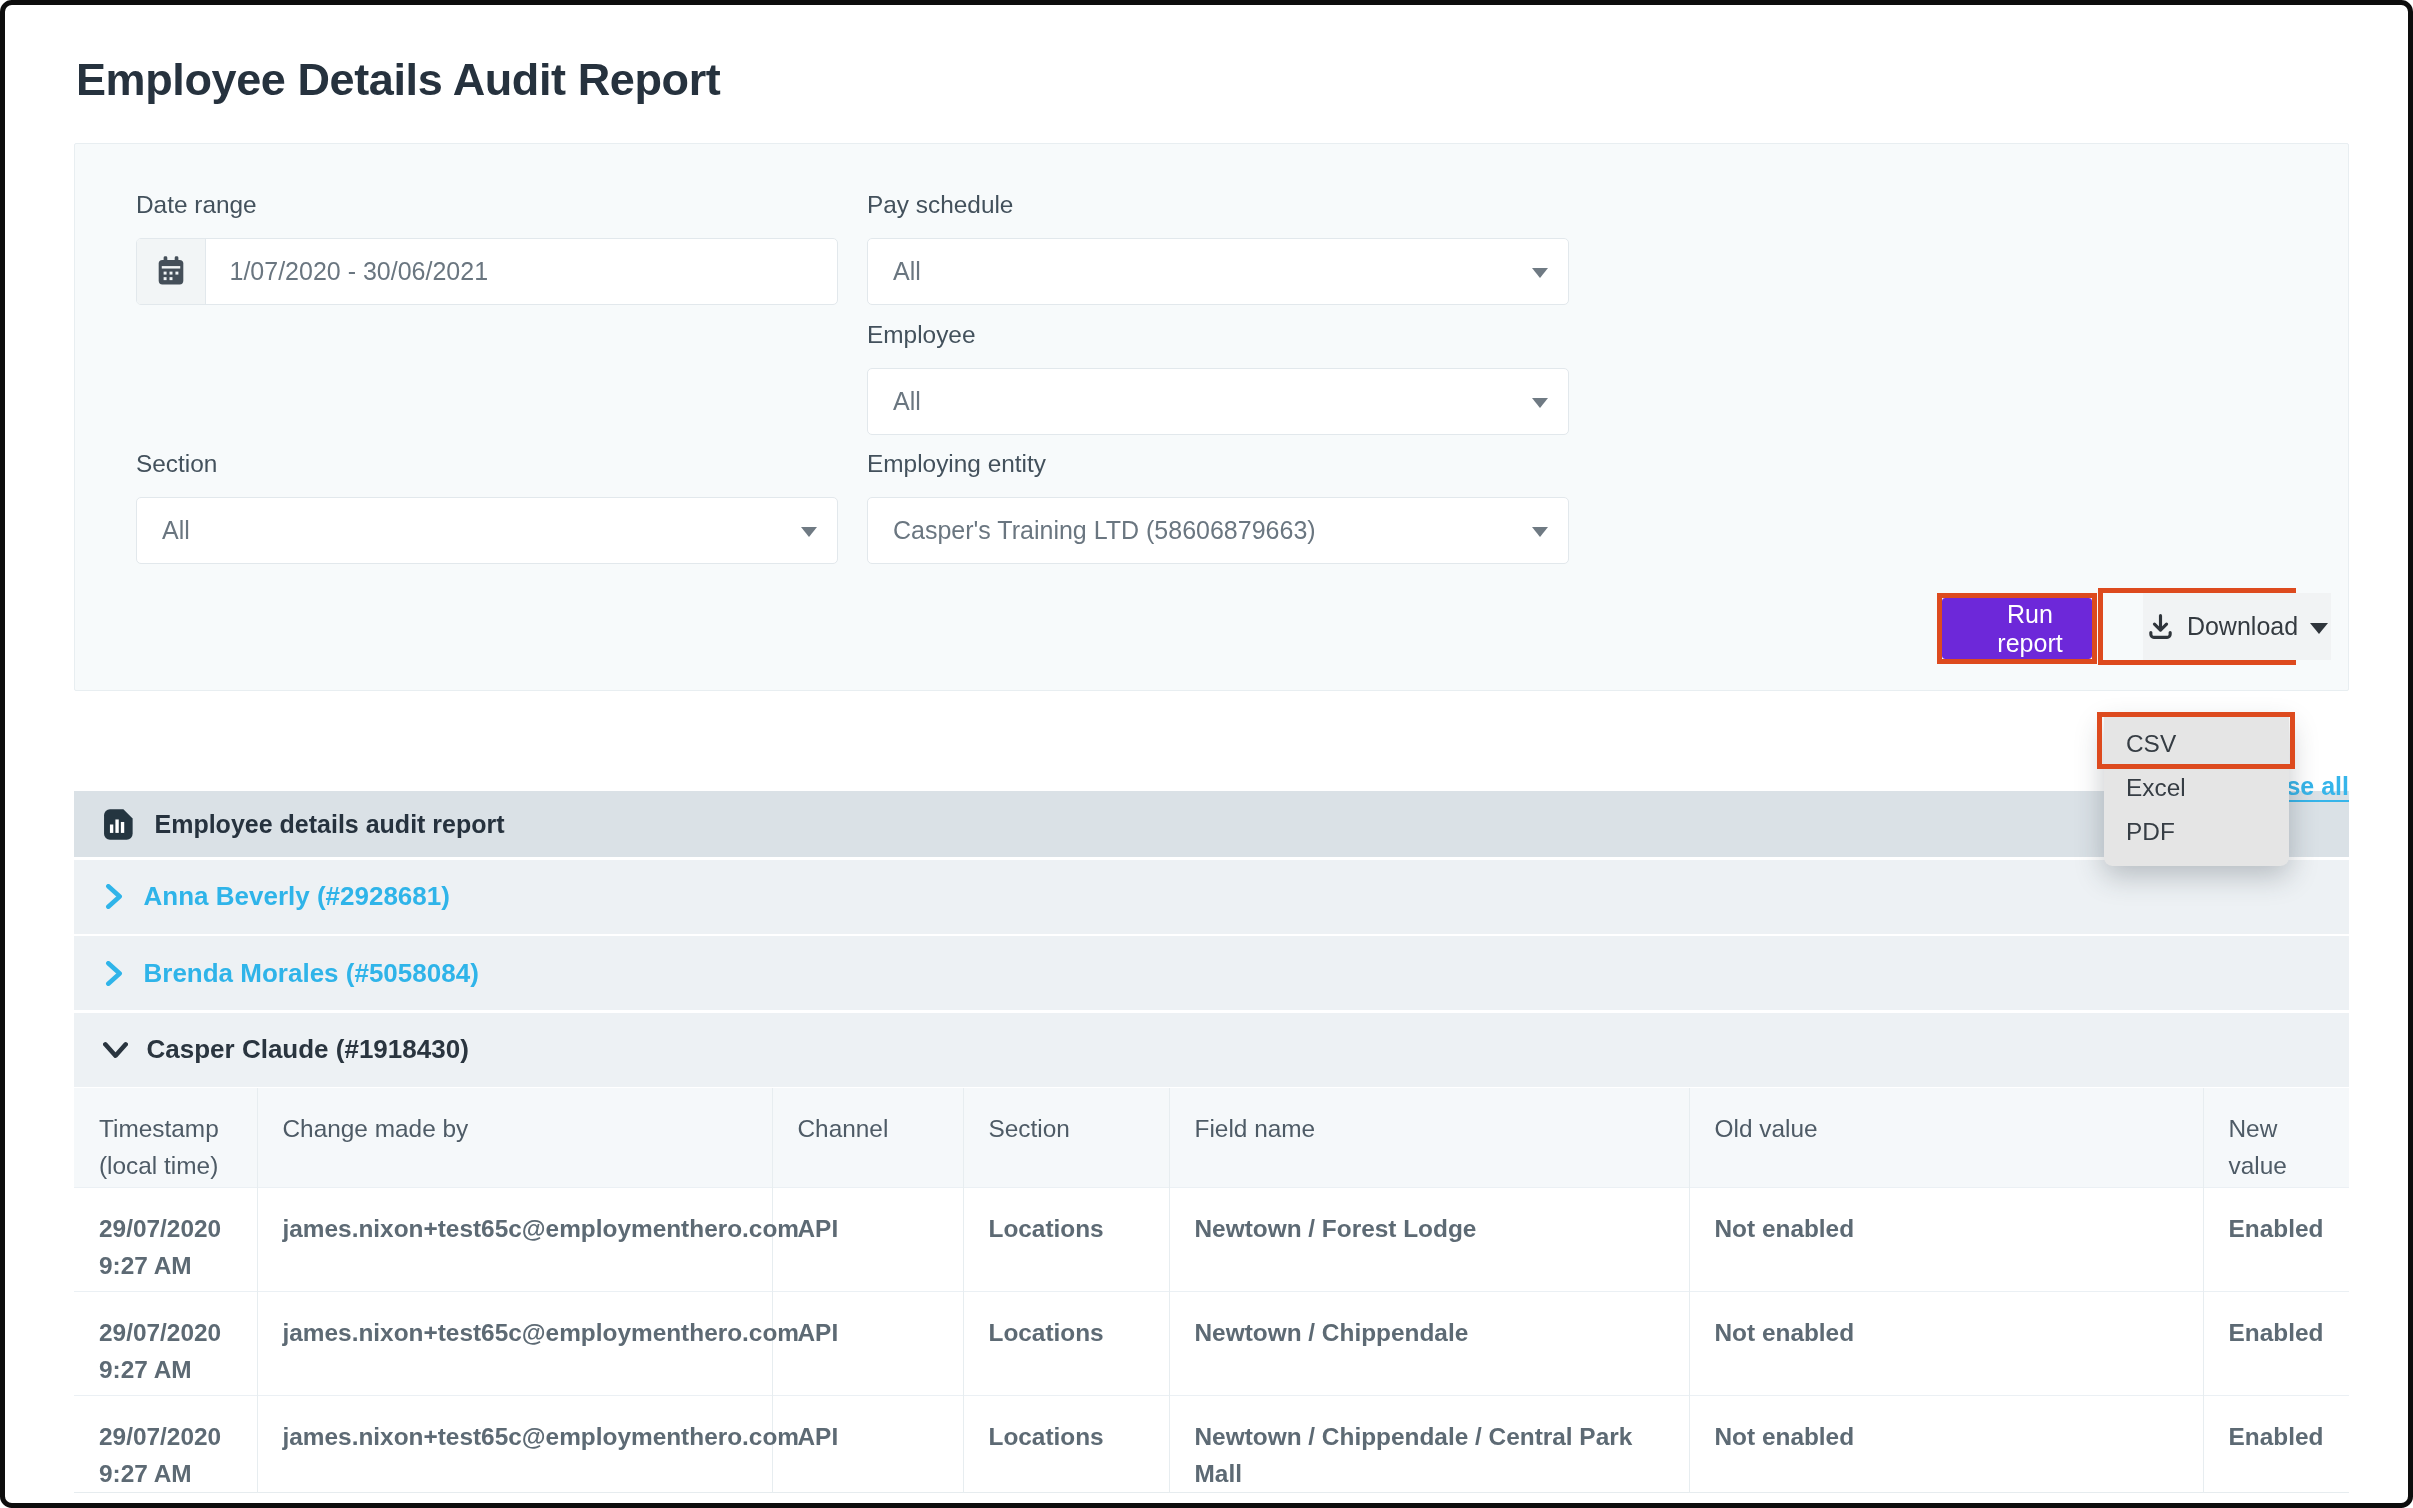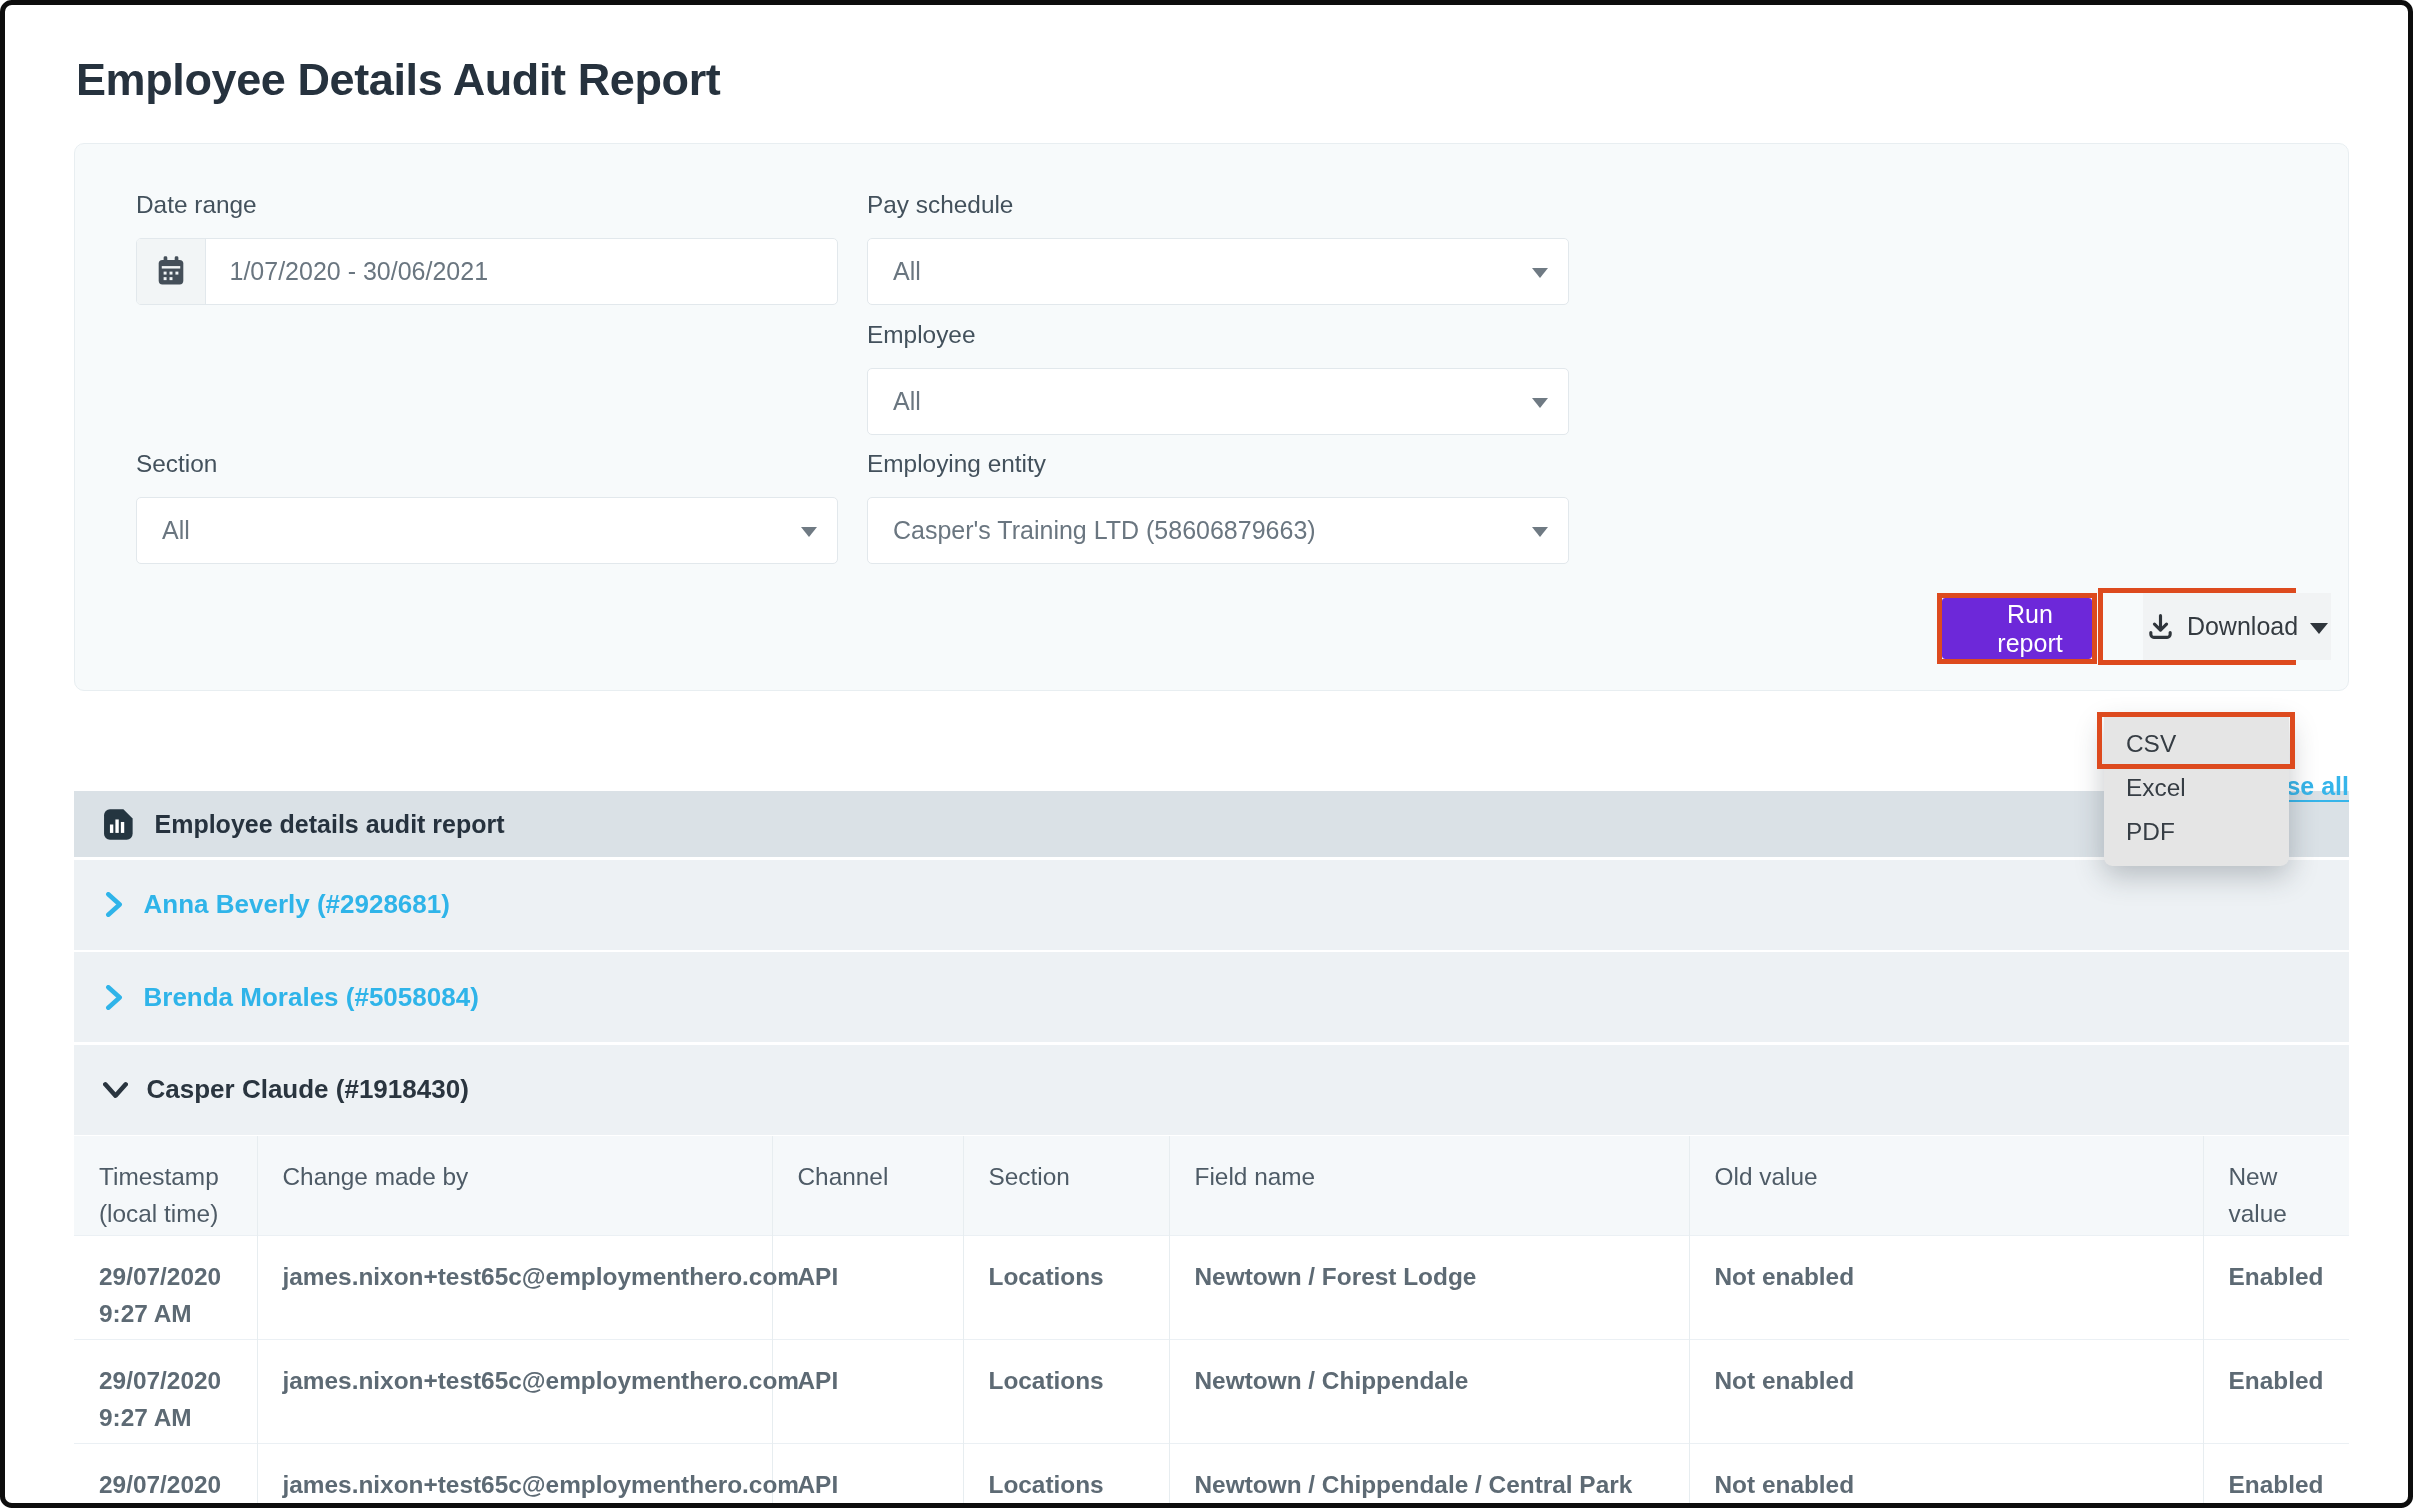--- a/index.html
+++ b/index.html
@@ -5,21 +5,21 @@
   html,body{margin:0;padding:0;background:#fff;}
   body{width:2413px;height:1509px;overflow:hidden;font-family:"Liberation Sans","DejaVu Sans",sans-serif;}
   .frame{position:absolute;inset:0;border:5px solid #0d0d0d;border-radius:11.8px;overflow:hidden;background:#fff;}
   .app{position:relative;width:100%;height:100%;}
 
   
   .page-title{margin:49px 0 0 71px;font-size:45px;font-weight:700;color:#26323e;letter-spacing:-0.4px;}
 
   
   .filter-panel{position:relative;margin:37px 59px 0 69px;height:548px;background:#f7fafb;
-    border:1.7px solid #e8eef1;border-radius:10px;box-sizing:border-box;}
+    border:1.7px solid #e8eef1;border-radius:2px;box-sizing:border-box;}
   .fgroup{position:absolute;width:702px;}
   .flabel{font-size:24.4px;font-weight:500;color:#43515c;margin-bottom:18.5px;}
   .fcontrol{display:flex;align-items:center;height:67px;background:#fff;border:1.7px solid #e2e8ec;
     border-radius:5px;box-sizing:border-box;position:relative;}
   .addon{width:69px;height:100%;background:#f2f5f6;border-right:1.7px solid #e2e8ec;
     border-radius:3.4px 0 0 3.4px;display:flex;align-items:center;justify-content:center;box-sizing:border-box;}
   .fcontrol input{border:0;outline:0;background:transparent;flex:1;font-size:25px;color:#6a7680;
     padding:0 17px 0 23.5px;font-family:inherit;}
   .sel-value{flex:1;font-size:25px;color:#6a7680;padding-left:25px;white-space:nowrap;overflow:hidden;}
   .caret{width:0;height:0;border-left:8.4px solid transparent;border-right:8.4px solid transparent;
@@ -43,21 +43,21 @@
   .dl-item{height:44px;display:flex;align-items:center;padding-left:22px;font-size:24.4px;color:#363d44;cursor:pointer;}
   .ann-csv{position:absolute;left:2092px;top:658px;width:198px;height:57px;z-index:40;}
 
   .close-all{position:absolute;right:59px;top:718px;z-index:5;font-size:25px;font-weight:600;color:#36b5ea;
     text-decoration:underline;text-underline-offset:5px;cursor:pointer;}
 
   
   .report{margin:100px 59px 0 69px;}
   .report-bar{height:66px;background:#dae1e6;display:flex;align-items:center;padding-left:25px;box-sizing:border-box;}
   .report-bar-title{font-size:25px;font-weight:600;color:#26323e;margin-left:18.5px;}
-  .group-row{height:90px;margin-top:2.5px;background:#edf1f4;display:flex;align-items:center;padding-left:29px;
+  .group-row{height:74px;margin-top:2.5px;background:#edf1f4;display:flex;align-items:center;padding-left:29px;
     box-sizing:border-box;cursor:pointer;}
   .group-name{font-size:26px;font-weight:600;margin-left:18.5px;}
   .group-row.collapsed .group-name{color:#2fb4e9;}
   .group-row.expanded .group-name{color:#2a353f;}
 
   
   table.audit{width:100%;border-collapse:collapse;table-layout:fixed;margin-top:1.7px;}
   table.audit th, table.audit td{border-right:1.7px solid #e7edf0;vertical-align:top;text-align:left;
     padding:22px 17px 0 25px;box-sizing:border-box;font-weight:bold;}
   table.audit th:last-child, table.audit td:last-child{border-right:0;}

